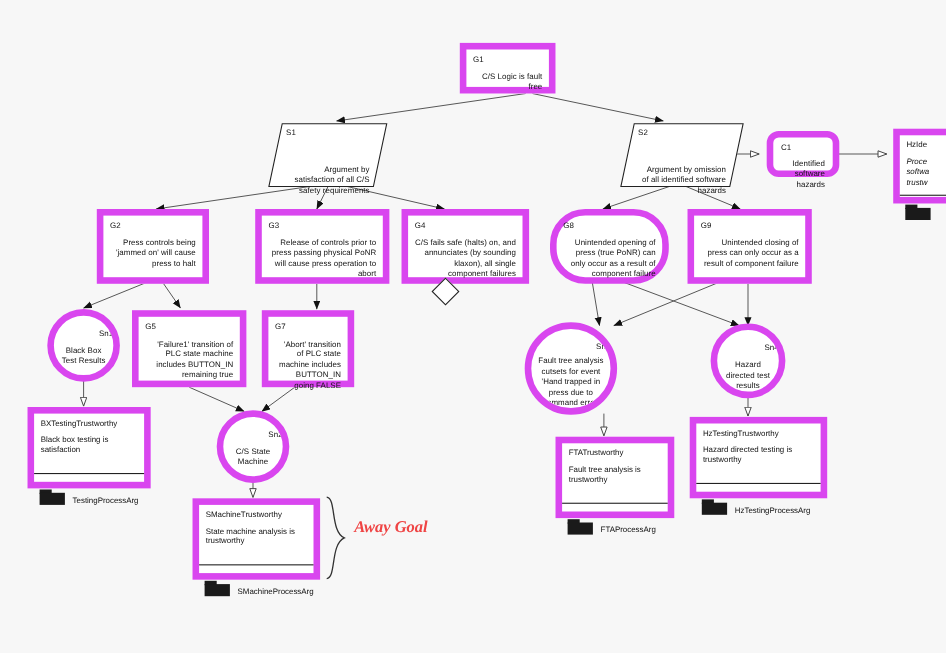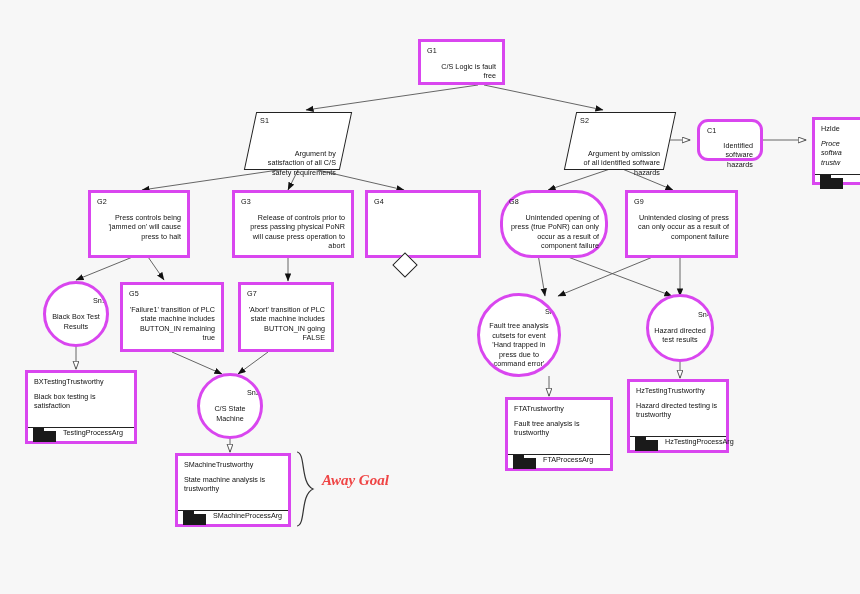--- a/index.html
+++ b/index.html
@@ -22,21 +22,21 @@
     width: 860px;
     height: 594px;
     pointer-events: none;
     z-index: 1;
   }
   .node {
     position: absolute;
     z-index: 2;
     box-sizing: border-box;
     background: #ffffff;
-    border: 3px solid #d946ef;
+    border: 6px solid #d946ef;
   }
   .node .nid {
     font-size: 7.2px;
     color: #111;
     line-height: 1.1;
     letter-spacing: 0.1px;
   }
   .node .ntext {
     font-size: 7.2px;
     color: #111;
@@ -119,21 +119,21 @@
   }
   .away .awaytext {
     font-size: 7.2px;
     color: #111;
     line-height: 1.32;
   }
   .away .awayfoot {
     border-top: 1px solid #222222;
     height: 28px;
     display: flex;
-    align-items: flex-start;
+    align-items: flex-end;
     padding-left: 5px;
     gap: 7px;
   }
   .away .modicon {
     position: relative;
     width: 23px;
     height: 14px;
     flex: 0 0 auto;
   }
   .away .modicon .tab {
@@ -277,20 +277,21 @@
     <div class="ntext">Press controls being 'jammed on' will cause press to halt</div>
   </div>
 
   <div class="node goal" style="left:232px; top:190px; width:122px; height:68px;">
     <div class="nid">G3</div>
     <div class="ntext">Release of controls prior to press passing physical PoNR will cause press operation to abort</div>
   </div>
 
   <div class="node goal" style="left:365px; top:190px; width:116px; height:68px;">
     <div class="nid">G4</div>
+    <div class="ntext">C/S fails safe (halts) on, and annunciates (by sounding klaxon), all single component failures</div>
   </div>
 
   <div class="diamond" style="left:396px; top:256px; width:16px; height:16px;"></div>
 
   <div class="node goal" style="left:500px; top:190px; width:108px; height:68px;border-radius:32px;">
     <div class="nid">G8</div>
     <div class="ntext">Unintended opening of press (true PoNR) can only occur as a result of component failure</div>
   </div>
 
   <div class="node goal" style="left:625px; top:190px; width:113px; height:68px;">
@@ -301,21 +302,21 @@
   <div class="node solution" style="left:43px; top:281px; width:66px; height:66px;">
     <div class="nid">Sn1</div>
     <div class="ntext">Black Box Test Results</div>
   </div>
 
   <div class="node goal" style="left:120px; top:282px; width:104px; height:70px;">
     <div class="nid">G5</div>
     <div class="ntext">'Failure1' transition of PLC state machine includes BUTTON_IN remaining true</div>
   </div>
 
-  <div class="node goal" style="left:238px; top:282px; width:96px; height:70px;">
+  <div class="node goal" style="left:238px; top:282px; width:84px; height:70px;">
     <div class="nid">G7</div>
     <div class="ntext">'Abort' transition of PLC state machine includes BUTTON_IN going FALSE</div>
   </div>
 
   <div class="node solution" style="left:197px; top:373px; width:66px; height:66px;">
     <div class="nid">Sn2</div>
     <div class="ntext">C/S State Machine</div>
   </div>
 
   <div class="node solution tall" style="left:477px; top:293px; width:84px; height:84px;">
@@ -363,21 +364,21 @@
     </div>
     <div class="awayfoot">
       <div class="modicon">
         <div class="tab"></div>
           <div class="bod"></div>
       </div>
       <div class="modname">SMachineProcessArg</div>
     </div>
   </div>
 
-  <div class="node away" style="left:627px; top:379px; width:102px; height:74px;">
+  <div class="node away" style="left:627px; top:379px; width:125px; height:74px;">
     <div class="awaybody">
       <div class="awayid">HzTestingTrustworthy</div>
       <div class="awaytext">Hazard directed testing is trustworthy</div>
     </div>
     <div class="awayfoot">
       <div class="modicon">
         <div class="tab"></div>
           <div class="bod"></div>
       </div>
       <div class="modname">HzTestingProcessArg</div>

